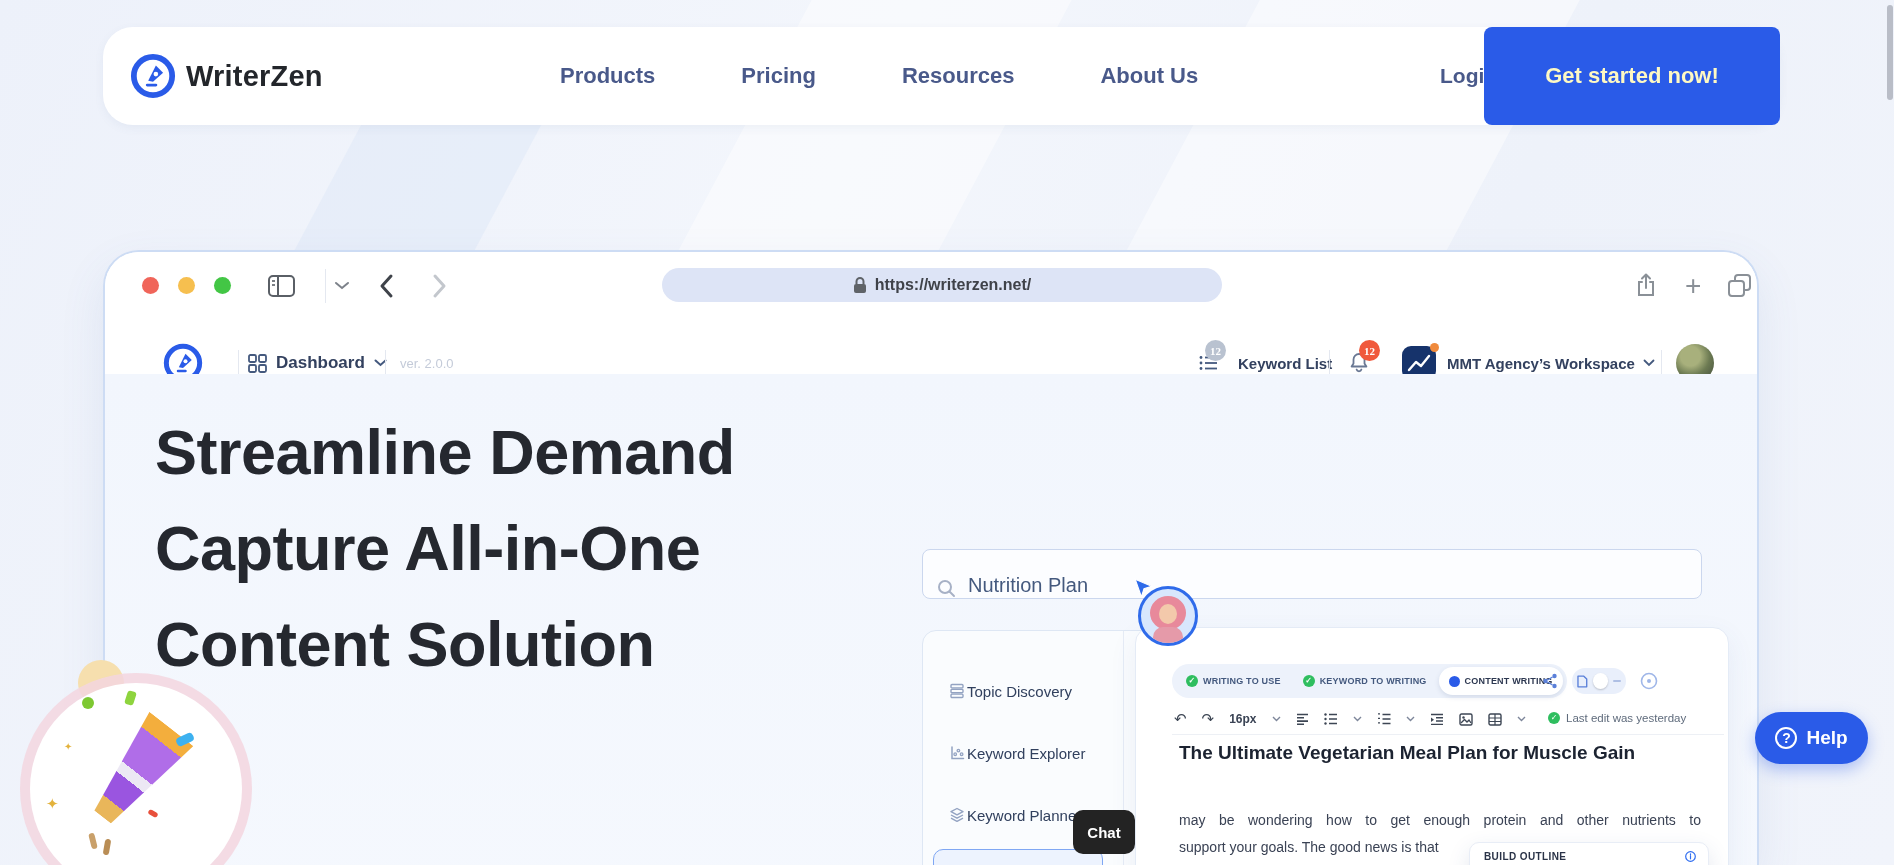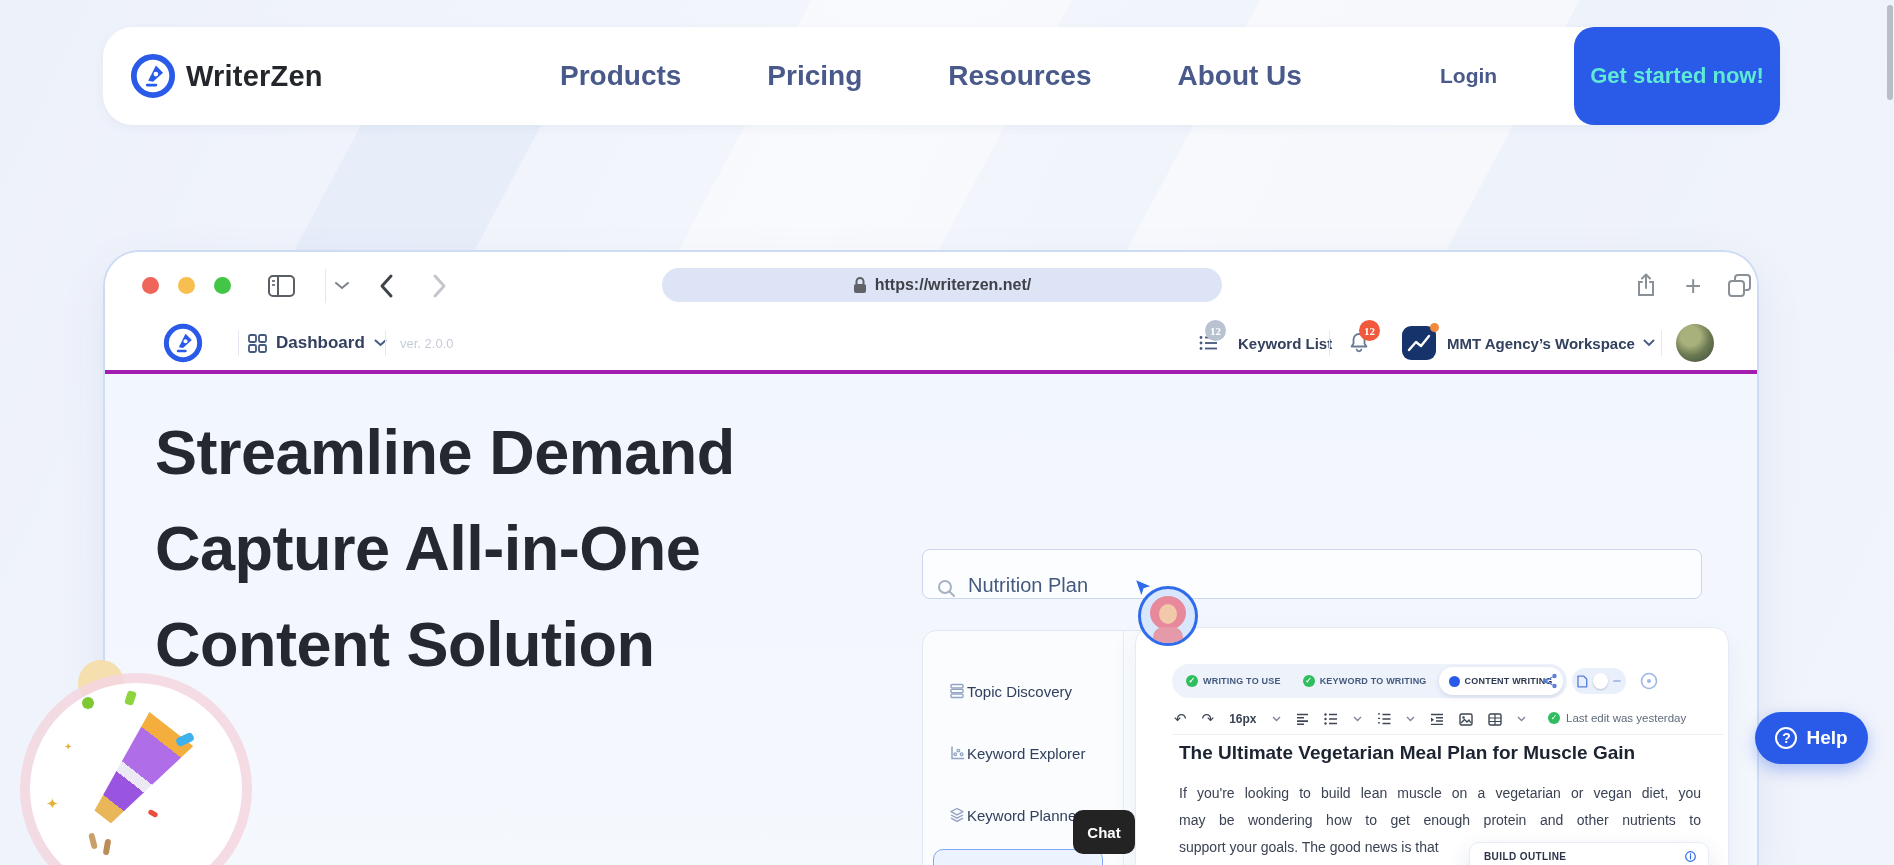--- a/index.html
+++ b/index.html
@@ -9,40 +9,40 @@
   .abs{position:absolute;}
   .bgband{position:absolute;background:rgba(255,255,255,.45);transform:skewX(-28deg);}
   .bgband2{position:absolute;background:rgba(222,231,248,.5);transform:skewX(-28deg);}
 
   
   .navbar{position:absolute;left:103px;top:27px;width:1677px;height:98px;background:#fff;
     border-radius:30px;box-shadow:0 3px 10px rgba(90,110,160,.07);}
   .brand{position:absolute;left:27px;top:0;height:100%;display:flex;align-items:center;gap:10px;}
   .brand-name{font-size:29px;font-weight:700;color:#23262b;letter-spacing:.2px;}
   .navlinks{position:absolute;left:457px;top:0;height:100%;display:flex;align-items:center;gap:86px;}
-  .navlink{font-size:28px;font-weight:600;color:#49598a;cursor:pointer;}
+  .navlink{font-size:22px;font-weight:600;color:#49598a;cursor:pointer;}
   .login{position:absolute;left:1337px;top:0;height:100%;display:flex;align-items:center;
     font-size:21px;font-weight:600;color:#49598a;cursor:pointer;}
-  .cta{position:absolute;right:0;top:0;width:206px;height:98px;background:#2a5be8;border-radius:20px;
-    display:flex;align-items:center;justify-content:center;color:#5eead4;font-size:22px;font-weight:700;cursor:pointer;}
+  .cta{position:absolute;right:0;top:0;width:296px;height:98px;background:#2a5be8;border-radius:8px;
+    display:flex;align-items:center;justify-content:center;color:#fef9c3;font-size:22px;font-weight:700;cursor:pointer;}
 
   
   .browser{position:absolute;left:103px;top:250px;width:1652px;height:615px;background:#fff;
     border:2px solid #cddcf4;border-bottom:none;border-radius:36px 36px 0 0;overflow:hidden;
     box-shadow:0 18px 45px rgba(80,110,170,.10);}
   .chrome{position:absolute;left:0;top:0;width:100%;height:68px;background:#fff;}
   .dot{position:absolute;top:25px;width:17px;height:17px;border-radius:50%;}
   .vdiv{position:absolute;width:1px;background:#e4e8f0;}
   .urlbar{position:absolute;left:557px;top:16px;width:560px;height:34px;background:#dde4f6;border-radius:17px;
     display:flex;align-items:center;justify-content:center;gap:8px;}
   .urltext{font-size:16px;font-weight:600;color:#3f4249;}
   .chrome-ic{color:#8a9097;}
 
   
-  .apphead{position:absolute;left:0;top:64px;width:100%;height:54px;background:#fff;border-bottom:6px solid #a21caf;}
+  .apphead{position:absolute;left:0;top:84px;width:100%;height:54px;background:#fff;border-bottom:6px solid #a21caf;}
   .apptxt{font-size:17px;font-weight:700;color:#33415f;}
   .ver{font-size:13px;color:#c4cbd9;}
   .hitem{position:absolute;display:flex;align-items:center;gap:8px;height:54px;top:0;}
   .badge{position:absolute;min-width:21px;height:21px;border-radius:11px;color:#fff;font-size:11px;font-weight:700;
     display:flex;align-items:center;justify-content:center;padding:0 3px;box-sizing:border-box;font-family:Liberation Serif, serif;}
   .tile{position:absolute;width:34px;height:34px;border-radius:9px;background:#16336b;top:10px;}
   .avatar{position:absolute;width:38px;height:38px;border-radius:50%;top:8px;
     background:radial-gradient(circle at 38% 32%,#a8b07c 0 28%,#6c7a52 55%,#3d483a 100%);}
 
   
@@ -416,21 +416,20 @@
               <polyline points="1,1 4.5,4.5 8,1" fill="none" stroke="#7d869a" stroke-width="1.4"></polyline>
             </svg>
         </div>
         <div class="lastedit">
           <span class="chk">✓</span>
           <span>Last edit was yesterday</span>
         </div>
         <div class="tooldiv"></div>
 
         <div class="atitle">The Ultimate Vegetarian Meal Plan for Muscle Gain</div>
-        <div class="bodyline just" style="top:157px;">If you're looking to build lean muscle on a vegetarian or vegan diet, you</div>
         <div class="bodyline just" style="top:184px;">may be wondering how to get enough protein and other nutrients to</div>
         <div class="bodyline" style="top:211px;">support your goals. The good news is that</div>
 
         <div class="outline">
           <div class="otitle">BUILD OUTLINE</div>
           <svg width="11" height="11" viewBox="0 0 11 11" style="position:absolute;right:12px;top:8px;">
             <circle cx="5.5" cy="5.5" r="4.8" fill="none" stroke="#2e6cf0" stroke-width="1.2"></circle>
             <path d="M5.5 4.8v3M5.5 2.8v1" stroke="#2e6cf0" stroke-width="1.2" stroke-linecap="round"></path>
           </svg>
 

